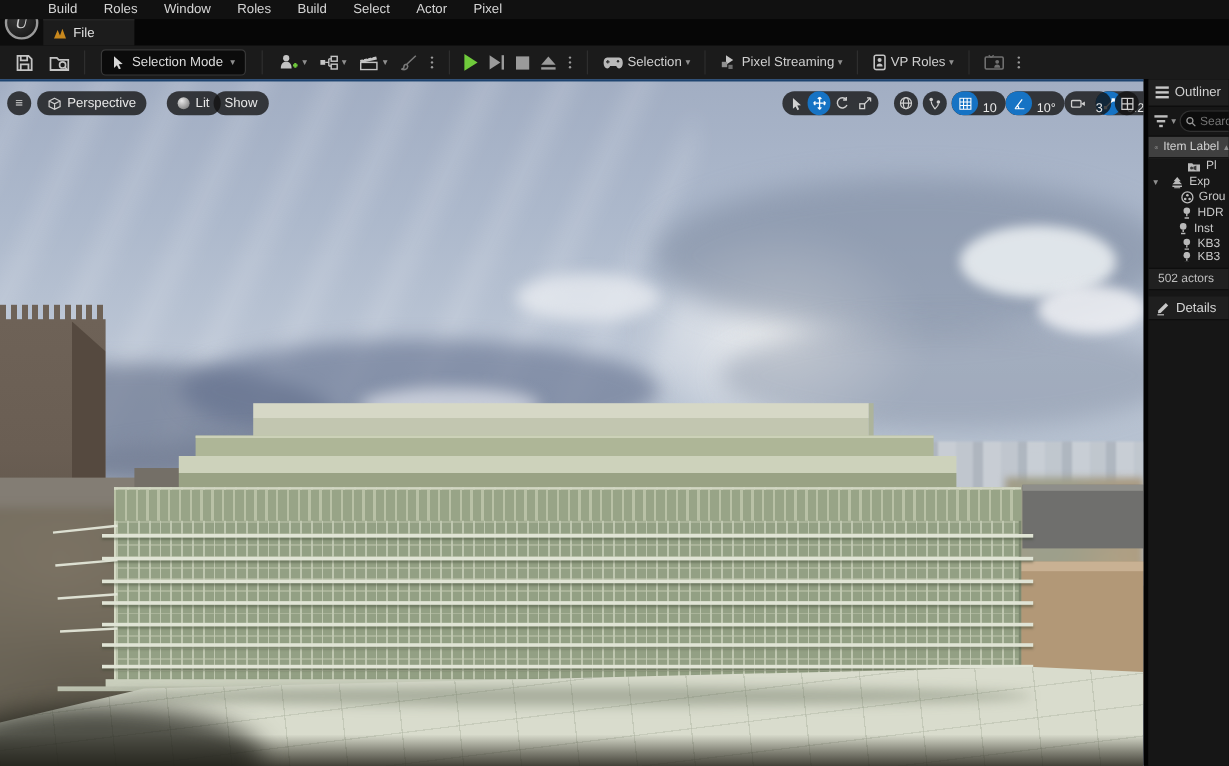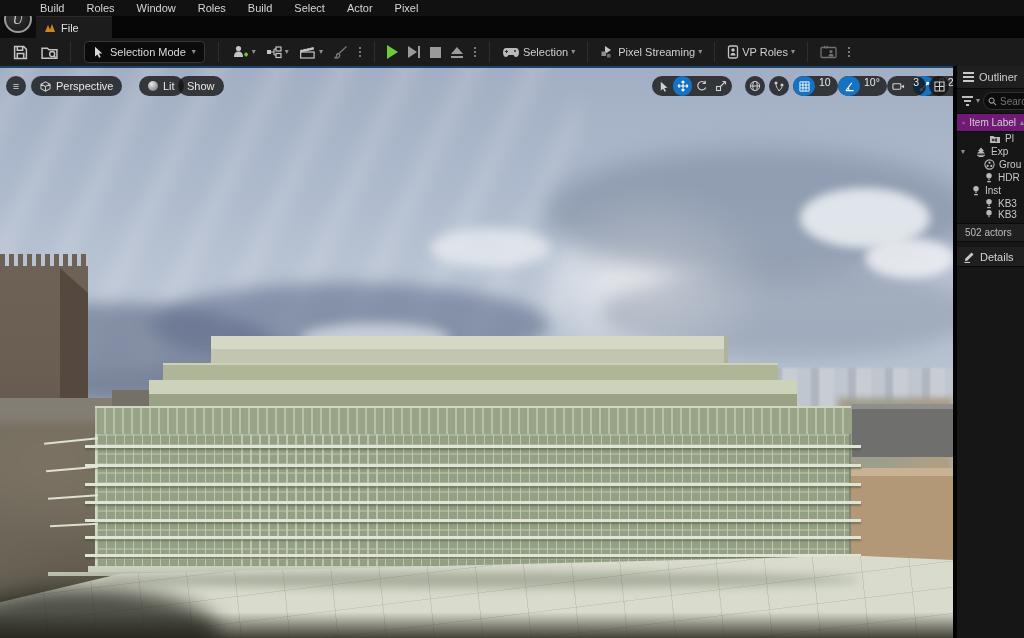--- a/index.html
+++ b/index.html
@@ -30,33 +30,33 @@
   .eject .up{width:0;height:0;border-bottom:7px solid #9a9a9a;border-left:6px solid transparent;border-right:6px solid transparent}
   .eject .base{width:12px;height:2px;background:#9a9a9a;margin-top:2px}
   
   #viewport{position:absolute;left:0;top:66px;width:953px;height:572px;overflow:hidden;background:#9fabc0;border-top:2px solid #1e4470}
   .ov-pill{position:absolute;top:8px;height:20px;border-radius:11px;background:rgba(18,18,18,.78);color:#e8e8e8;font-size:11px;
     display:flex;align-items:center;gap:5px;padding:0 9px;box-sizing:border-box}
   .ov-circle{position:absolute;top:8px;width:20px;height:20px;border-radius:50%;background:rgba(18,18,18,.78);color:#d8d8d8;
     display:flex;align-items:center;justify-content:center;font-size:11px}
   .seg{display:flex;align-items:center;justify-content:center;width:19px;height:20px;color:#cfcfcf}
   .seg.on{background:#1673c4;border-radius:10px;color:#fff}
-  .snap-pill{position:absolute;top:8px;height:20px;border-radius:11px;background:rgba(18,18,18,.78);display:flex;align-items:flex-start;overflow:hidden}
+  .snap-pill{position:absolute;top:8px;height:20px;border-radius:11px;background:rgba(18,18,18,.78);display:flex;align-items:flex-end;overflow:hidden}
   .snap-ic{width:22px;height:20px;background:#1673c4;display:flex;align-items:center;justify-content:center;color:#fff;border-radius:11px}
   .snap-ic.plain{background:transparent;color:#cfcfcf}
   .snap-val{color:#e8e8e8;font-size:10.5px;padding:0 7px 0 4px}
   
   #rpanel{position:absolute;left:957px;top:66px;width:67px;height:572px;background:#161616;overflow:hidden}
   #rsplit{position:absolute;left:953px;top:66px;width:4px;height:572px;background:#040404}
   .prow{position:relative;display:flex;align-items:center;white-space:nowrap;overflow:hidden;color:#cfcfcf}
   #outliner-hdr{height:22px;background:#1f1f1f;border-bottom:1px solid #0a0a0a;font-size:11px;gap:5px;padding-left:6px}
   #filter-row{height:24px;gap:3px;padding-left:5px;border-bottom:1px solid #0a0a0a}
   #search-box{display:flex;align-items:center;background:#0c0c0c;border:1px solid #303030;border-radius:10px;height:16px;padding-left:4px;gap:3px;width:70px;flex:0 0 auto}
   #search-box input{background:transparent;border:none;outline:none;color:#8a8a8a;font-size:10px;width:46px;padding:0}
-  #col-hdr{height:17px;background:#701a75;border-bottom:1px solid #0a0a0a;font-size:10px;gap:4px;padding-left:5px;color:#d0d0d0}
+  #col-hdr{height:17px;background:#404040;border-bottom:1px solid #0a0a0a;font-size:10px;gap:4px;padding-left:5px;color:#d0d0d0}
   .orow{height:13px;font-size:10px;gap:4px;color:#c8c8c8}
   .orow .oic{flex:0 0 auto;display:flex;align-items:center;color:#b9b9b9}
   #actors-bar{position:absolute;left:0;top:157px;width:67px;height:19px;background:#202020;border-top:1px solid #0a0a0a;border-bottom:1px solid #0a0a0a;
     color:#bdbdbd;font-size:10px;display:flex;align-items:center;padding-left:8px;box-sizing:border-box}
   #details-hdr{position:absolute;left:0;top:181px;width:67px;height:20px;background:#1f1f1f;border-bottom:1px solid #0a0a0a;
     color:#d5d5d5;font-size:11px;display:flex;align-items:center;gap:5px;padding-left:6px;box-sizing:border-box}
   
   .blob{position:absolute;border-radius:50%}
   #facade{position:absolute;left:95px;top:338px;width:756px;height:162px;
     background:
@@ -452,21 +452,21 @@
   </div>
   <div class="prow orow" style="padding-left:27px">
     <span class="oic">
       <svg width="10" height="11" viewBox="0 0 10 12">
           <circle cx="5" cy="4" r="3" fill="#b9b9b9"></circle>
           <path d="M5 7 V9 M3 10.5 H7" stroke="#b9b9b9" stroke-width="1.3"></path>
         </svg>
     </span>
     <span>HDR</span>
   </div>
-  <div class="prow orow" style="padding-left:14px">
+  <div class="prow orow" style="padding-left:24px">
     <span class="oic">
       <svg width="10" height="11" viewBox="0 0 10 12">
           <circle cx="5" cy="4" r="3" fill="#b9b9b9"></circle>
           <path d="M5 7 V9 M3 10.5 H7" stroke="#b9b9b9" stroke-width="1.3"></path>
         </svg>
     </span>
     <span>Inst</span>
   </div>
   <div class="prow orow" style="padding-left:27px">
     <span class="oic">

